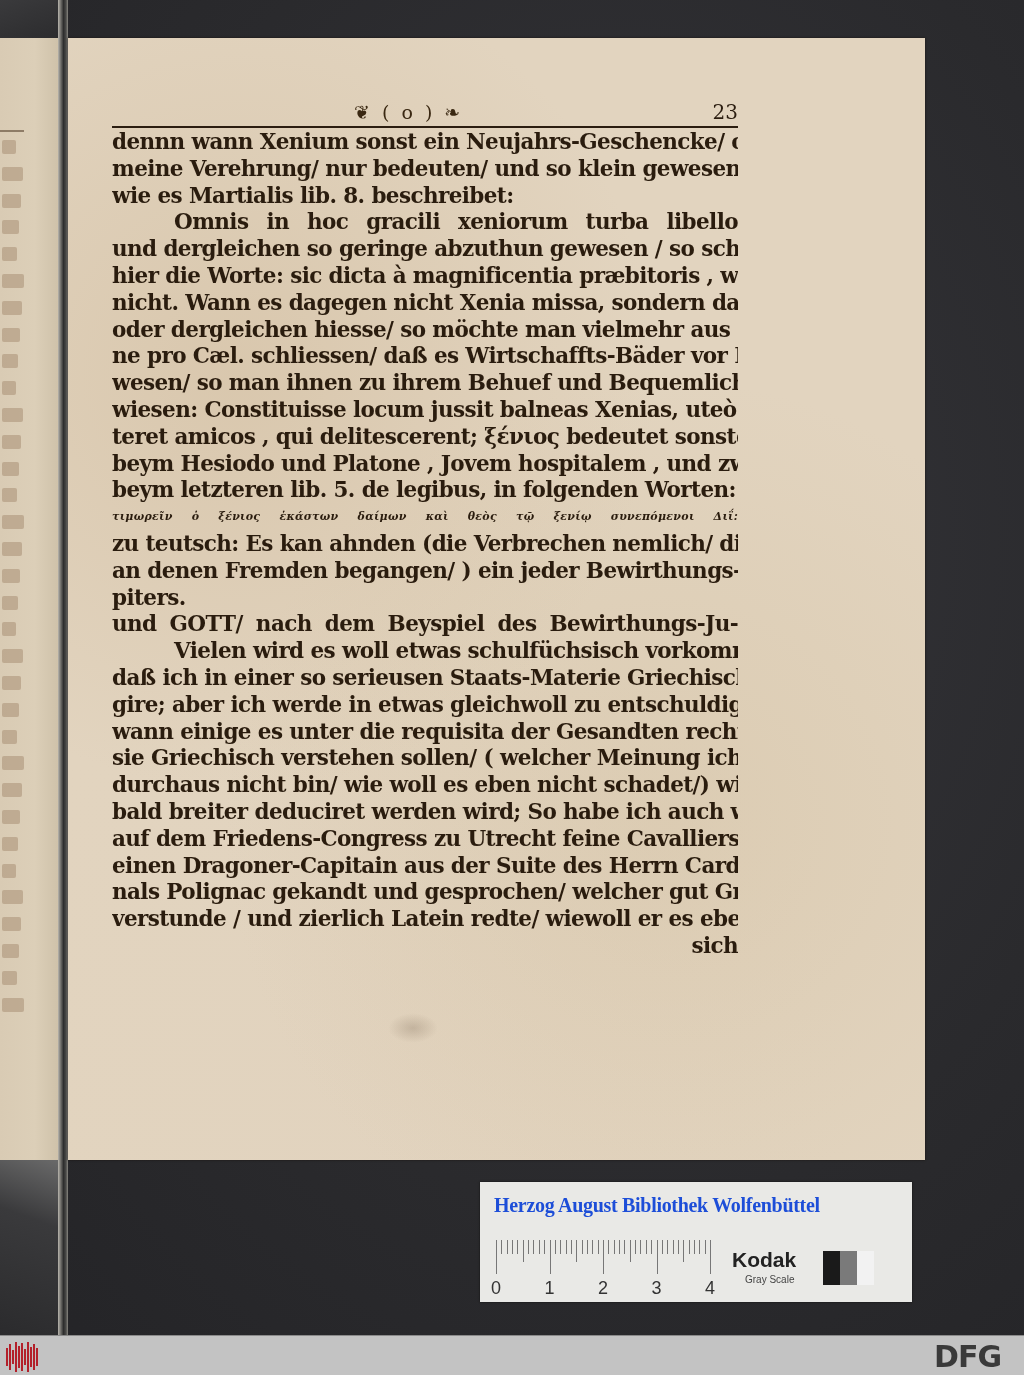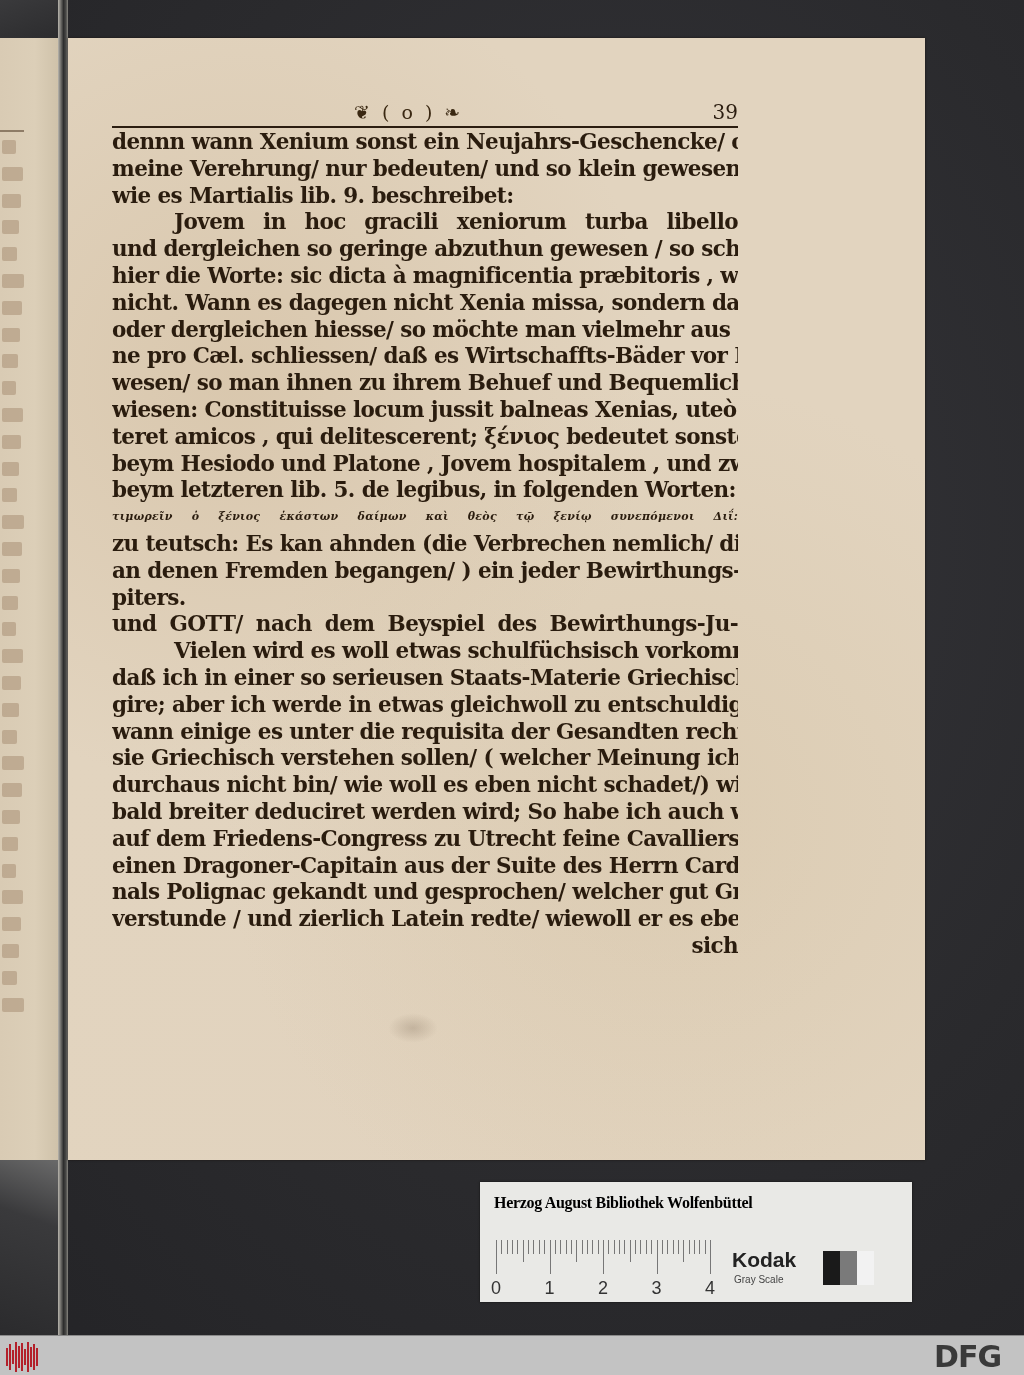--- a/index.html
+++ b/index.html
@@ -80,34 +80,34 @@
     position: absolute; left: 320px; top: 975px; width: 50px; height: 30px;
     background: radial-gradient(ellipse, rgba(110,90,70,0.25) 0%, transparent 70%);
   }
   
   .target-card {
     position: absolute; left: 480px; top: 1182px; width: 432px; height: 120px;
     background: #e9e9e6; box-shadow: 0 0 2px #111;
   }
   .card-title {
     position: absolute; left: 14px; top: 12px; font-family: "Liberation Serif", serif;
-    font-weight: bold; font-size: 16px; color: #000000; letter-spacing: -0.3px; white-space: nowrap; text-align: center;
+    font-weight: bold; font-size: 20px; color: #1d4ed8; letter-spacing: -0.3px; white-space: nowrap; text-align: center;
   }
   .ruler { position: absolute; left: 16px; top: 58px; width: 220px; height: 60px; }
   .tick { position: absolute; top: 0; width: 1px; background: #777; }
   .ruler-label {
     position: absolute; top: 38px; font-family: "Liberation Sans", sans-serif; font-size: 18px; color: #333;
     transform: translateX(-50%);
   }
   .kodak-brand {
     position: absolute; left: 252px; top: 66px; font-family: "Liberation Sans", sans-serif;
     font-weight: bold; font-size: 21px; color: #222;
   }
   .kodak-sub {
-    position: absolute; left: 254px; top: 92px; font-family: "Liberation Sans", sans-serif;
+    position: absolute; left: 265px; top: 92px; font-family: "Liberation Sans", sans-serif;
     font-size: 10px; color: #444;
   }
   .gray-patches { position: absolute; left: 343px; top: 69px; height: 34px; display: flex; }
   .gray-patch { width: 17px; height: 34px; }
   
   .footer {
     position: absolute; left: 0; top: 1335px; width: 1024px; height: 40px;
     background: #c3c3c3; border-top: 1px solid #8a8a8a;
   }
   .footer-logo {
@@ -166,28 +166,28 @@
     <div class="ghost-line" style="top: 932.8px; width: 15px;"></div>
     <div class="ghost-line" style="top: 959.6px; width: 22px;"></div>
   </div>
 <div class="glass-corner-bottom"></div>
 <div class="glass-edge"></div>
 
 <div class="page">
   <div class="print-area">
     <div class="running-head">
       <span class="head-ornament">❦ ( o ) ❧</span>
-      <span class="page-number">39</span>
+      <span class="page-number">23</span>
     </div>
     <div class="head-rule"></div>
     <div id="text-block">
         <div class="text-line ">dennn wann Xenium sonst ein Neujahrs-Geschencke/ oder ge-</div>
         <div class="text-line ">meine Verehrung/ nur bedeuten/ und so klein gewesen wäre/</div>
-        <div class="text-line short">wie es Martialis lib. 9. beschreibet:</div>
-        <div class="text-line verse1">Jovem in hoc gracili xeniorum turba libello</div>
+        <div class="text-line short">wie es Martialis lib. 8. beschreibet:</div>
+        <div class="text-line verse1">Omnis in hoc gracili xeniorum turba libello</div>
         <div class="text-line ">und dergleichen so geringe abzuthun gewesen / so schicken sich</div>
         <div class="text-line ">hier die Worte: sic dicta à magnificentia præbitoris , woll</div>
         <div class="text-line ">nicht. Wann es dagegen nicht Xenia missa, sondern data, oblata,</div>
         <div class="text-line ">oder dergleichen hiesse/ so möchte man vielmehr aus dem Cicero-</div>
         <div class="text-line ">ne pro Cæl. schliessen/ daß es Wirtschaffts-Bäder vor Fremde ge-</div>
         <div class="text-line ">wesen/ so man ihnen zu ihrem Behuef und Bequemlichkeit ange-</div>
         <div class="text-line ">wiesen: Constituisse locum jussit balneas Xenias, uteò mit-</div>
         <div class="text-line ">teret amicos , qui delitescerent; ξένιος bedeutet sonsten auch</div>
         <div class="text-line ">beym Hesiodo und Platone , Jovem hospitalem , und zwar</div>
         <div class="text-line ">beym letzteren lib. 5. de legibus, in folgenden Worten: Δύναται</div>

